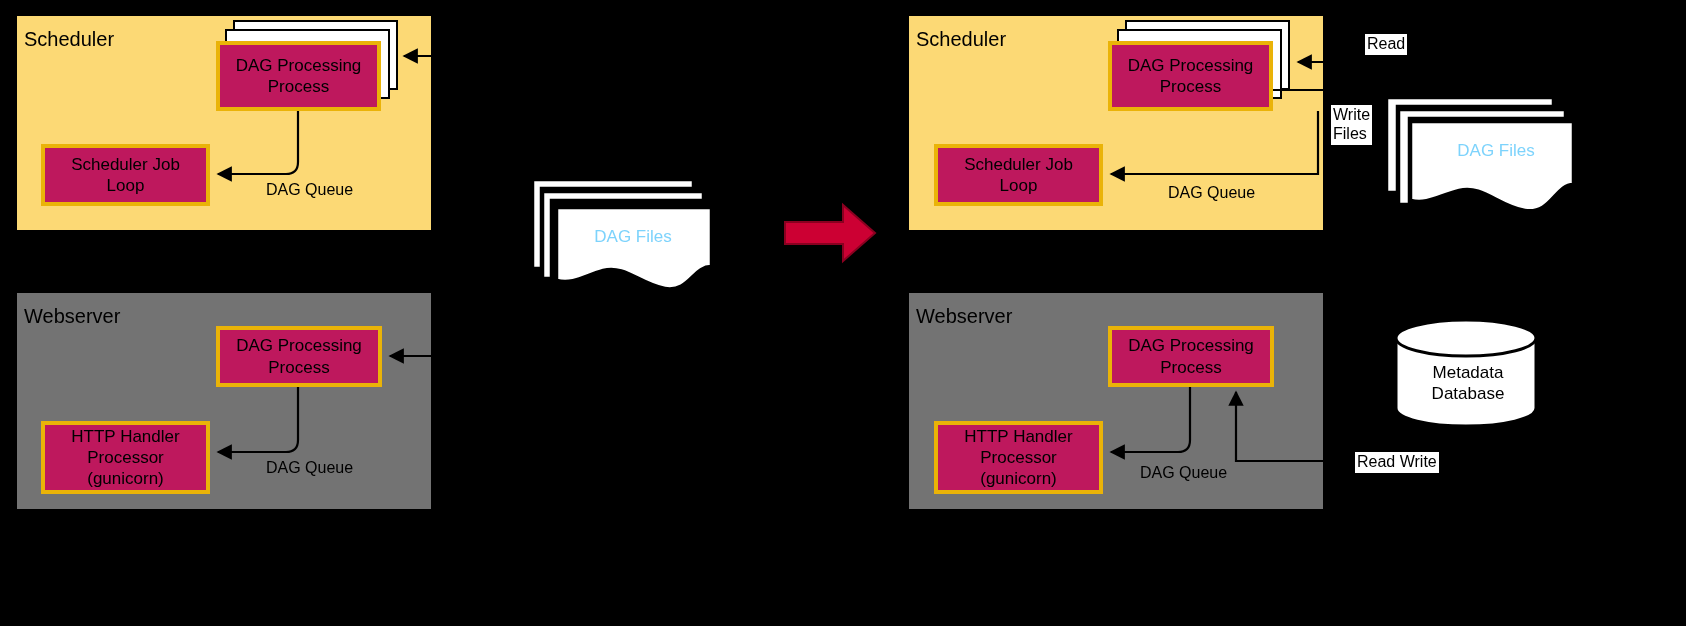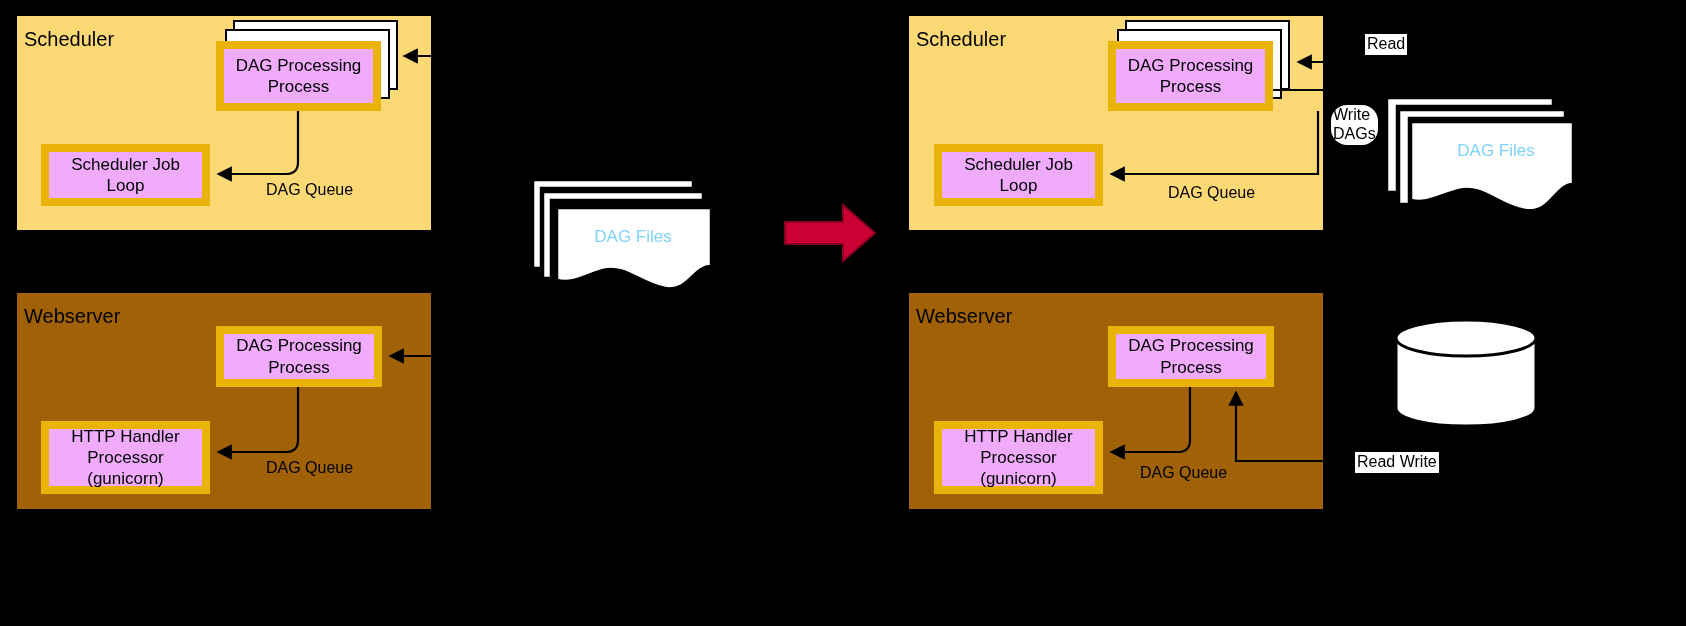--- a/index.html
+++ b/index.html
@@ -22,34 +22,34 @@
     width: 1686px;
     height: 626px;
   }
   
   .group-box {
     position: absolute;
     border: 2px solid #000000;
     box-sizing: border-box;
   }
   .group-box.scheduler { background: #FCD975; }
-  .group-box.webserver { background: #a16207; }
+  .group-box.webserver { background: #737373; }
   .group-title {
     position: absolute;
     left: 7px;
     top: 12px;
     font-size: 20px;
     color: #000000;
     white-space: nowrap;
   }
   
   .node-box {
     position: absolute;
-    background: #f0abfc;
-    border: 8px solid #eab308;
+    background: #be185d;
+    border: 4px solid #eab308;
     box-sizing: border-box;
     display: flex;
     align-items: center;
     justify-content: center;
     text-align: center;
     font-size: 17px;
     line-height: 1.24;
     color: #000000;
   }
   .node-box .node-label { padding: 0 4px; }
@@ -211,26 +211,30 @@
     </svg>
   </div>
   <div class="docs-label" style="left:1416px; top:141px; width:160px;">DAG Files</div>
 
   <div class="cyl-shape" style="left:1393px; top:318px; width:150px; height:110px;">
     <svg width="150" height="110" viewBox="0 0 150 110">
       <path d="M3,20 V90 C3,101 36,108 73,108 C110,108 143,101 143,90 V20 Z" fill="#FFFFFF" stroke="#000000" stroke-width="3"></path>
       <ellipse cx="73" cy="20" rx="70" ry="18" fill="#FFFFFF" stroke="#000000" stroke-width="3"></ellipse>
     </svg>
   </div>
+  <div class="cyl-label" style="left:1393px; top:362px; width:150px;">
+    <div>Metadata</div>
+    <div>Database</div>
+  </div>
 
   <div class="edge-label boxed" style="left:1357px; top:34px;margin-left:8px;">Read</div>
 
-  <div class="edge-label boxed" style="left:1331px; top:105px;border-radius:16px;">
+  <div class="edge-label boxed" style="left:1331px; top:105px;">
     <div>Write</div>
-    <div>DAGs</div>
+    <div>Files</div>
   </div>
 
   <div class="edge-label boxed" style="left:1355px; top:452px;">Read Write</div>
 
   <svg class="svg-layer">
     <defs>
       <marker id="arrowL" viewBox="0 0 10 10" refX="9" refY="5" markerWidth="7" markerHeight="7" orient="auto-start-reverse">
         <path d="M 0 0 L 10 5 L 0 10 z" fill="#000000"></path>
       </marker>
     </defs>

